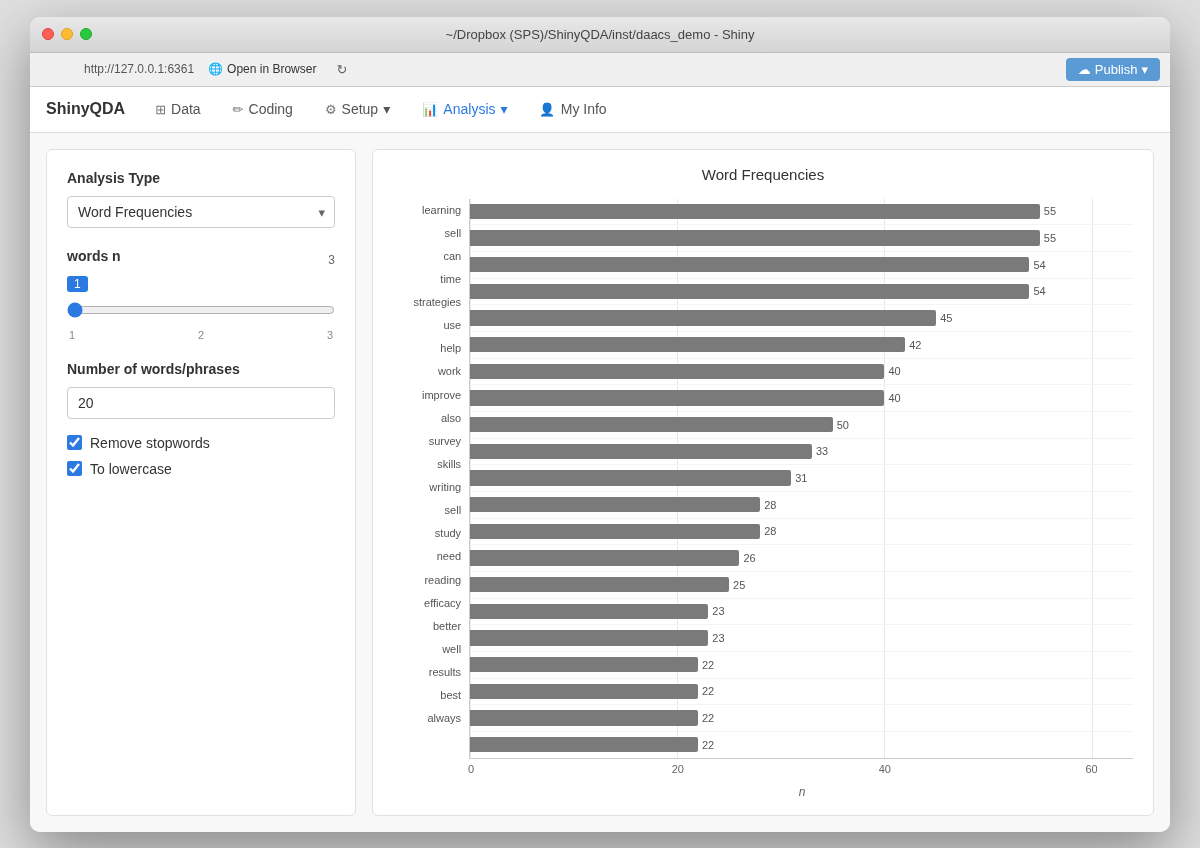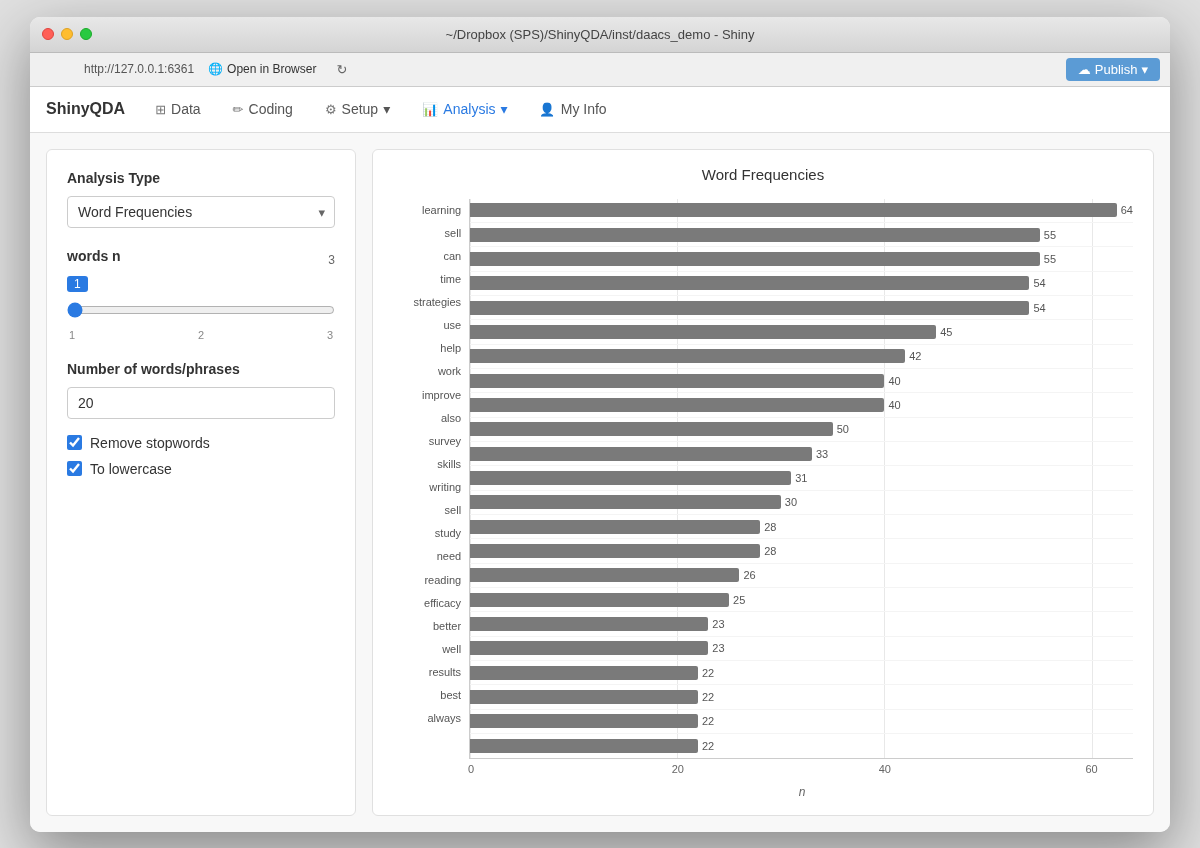--- a/index.html
+++ b/index.html
@@ -380,24 +380,20 @@
               <div style="font-size: 11px; color: rgb(85, 85, 85); line-height: 1; text-align: right;">always</div>
             </div>
             <div style="flex: 1 1 0%; display: flex; flex-direction: column; border-left: 1px solid rgb(204, 204, 204); border-bottom: 1px solid rgb(204, 204, 204); position: relative;">
               <div style="position: absolute; inset: 0px; pointer-events: none;">
                 <div style="position: absolute; top: 0px; bottom: 0px; left: 0%; width: 1px; background: rgb(232, 232, 232);"></div>
                 <div style="position: absolute; top: 0px; bottom: 0px; left: 31.25%; width: 1px; background: rgb(232, 232, 232);"></div>
                 <div style="position: absolute; top: 0px; bottom: 0px; left: 62.5%; width: 1px; background: rgb(232, 232, 232);"></div>
                 <div style="position: absolute; top: 0px; bottom: 0px; left: 93.75%; width: 1px; background: rgb(232, 232, 232);"></div>
               </div>
               <div style="display: flex; align-items: center; flex: 1 1 0%; position: relative; border-bottom: 1px solid rgb(244, 244, 244);">
-                <div style="height: 60%; background: rgb(122, 122, 122); border-radius: 0px 2px 2px 0px; width: 100%; position: relative; z-index: 1; min-width: 2px;"></div>
-                <span style="font-size: 11px; color: rgb(85, 85, 85); margin-left: 4px; position: relative; z-index: 1;">64</span>
-              </div>
-              <div style="display: flex; align-items: center; flex: 1 1 0%; position: relative; border-bottom: 1px solid rgb(244, 244, 244);">
                 <div style="height: 60%; background: rgb(122, 122, 122); border-radius: 0px 2px 2px 0px; width: 85.9375%; position: relative; z-index: 1; min-width: 2px;"></div>
                 <span style="font-size: 11px; color: rgb(85, 85, 85); margin-left: 4px; position: relative; z-index: 1;">55</span>
               </div>
               <div style="display: flex; align-items: center; flex: 1 1 0%; position: relative; border-bottom: 1px solid rgb(244, 244, 244);">
                 <div style="height: 60%; background: rgb(122, 122, 122); border-radius: 0px 2px 2px 0px; width: 85.9375%; position: relative; z-index: 1; min-width: 2px;"></div>
                 <span style="font-size: 11px; color: rgb(85, 85, 85); margin-left: 4px; position: relative; z-index: 1;">55</span>
               </div>
               <div style="display: flex; align-items: center; flex: 1 1 0%; position: relative; border-bottom: 1px solid rgb(244, 244, 244);">
                 <div style="height: 60%; background: rgb(122, 122, 122); border-radius: 0px 2px 2px 0px; width: 84.375%; position: relative; z-index: 1; min-width: 2px;"></div>
                 <span style="font-size: 11px; color: rgb(85, 85, 85); margin-left: 4px; position: relative; z-index: 1;">54</span>
@@ -426,24 +422,20 @@
                 <div style="height: 60%; background: rgb(122, 122, 122); border-radius: 0px 2px 2px 0px; width: 54.6875%; position: relative; z-index: 1; min-width: 2px;"></div>
                 <span style="font-size: 11px; color: rgb(85, 85, 85); margin-left: 4px; position: relative; z-index: 1;">50</span>
               </div>
               <div style="display: flex; align-items: center; flex: 1 1 0%; position: relative; border-bottom: 1px solid rgb(244, 244, 244);">
                 <div style="height: 60%; background: rgb(122, 122, 122); border-radius: 0px 2px 2px 0px; width: 51.5625%; position: relative; z-index: 1; min-width: 2px;"></div>
                 <span style="font-size: 11px; color: rgb(85, 85, 85); margin-left: 4px; position: relative; z-index: 1;">33</span>
               </div>
               <div style="display: flex; align-items: center; flex: 1 1 0%; position: relative; border-bottom: 1px solid rgb(244, 244, 244);">
                 <div style="height: 60%; background: rgb(122, 122, 122); border-radius: 0px 2px 2px 0px; width: 48.4375%; position: relative; z-index: 1; min-width: 2px;"></div>
                 <span style="font-size: 11px; color: rgb(85, 85, 85); margin-left: 4px; position: relative; z-index: 1;">31</span>
-              </div>
-              <div style="display: flex; align-items: center; flex: 1 1 0%; position: relative; border-bottom: 1px solid rgb(244, 244, 244);">
-                <div style="height: 60%; background: rgb(122, 122, 122); border-radius: 0px 2px 2px 0px; width: 46.875%; position: relative; z-index: 1; min-width: 2px;"></div>
-                <span style="font-size: 11px; color: rgb(85, 85, 85); margin-left: 4px; position: relative; z-index: 1;">30</span>
               </div>
               <div style="display: flex; align-items: center; flex: 1 1 0%; position: relative; border-bottom: 1px solid rgb(244, 244, 244);">
                 <div style="height: 60%; background: rgb(122, 122, 122); border-radius: 0px 2px 2px 0px; width: 43.75%; position: relative; z-index: 1; min-width: 2px;"></div>
                 <span style="font-size: 11px; color: rgb(85, 85, 85); margin-left: 4px; position: relative; z-index: 1;">28</span>
               </div>
               <div style="display: flex; align-items: center; flex: 1 1 0%; position: relative; border-bottom: 1px solid rgb(244, 244, 244);">
                 <div style="height: 60%; background: rgb(122, 122, 122); border-radius: 0px 2px 2px 0px; width: 43.75%; position: relative; z-index: 1; min-width: 2px;"></div>
                 <span style="font-size: 11px; color: rgb(85, 85, 85); margin-left: 4px; position: relative; z-index: 1;">28</span>
               </div>
               <div style="display: flex; align-items: center; flex: 1 1 0%; position: relative; border-bottom: 1px solid rgb(244, 244, 244);">

